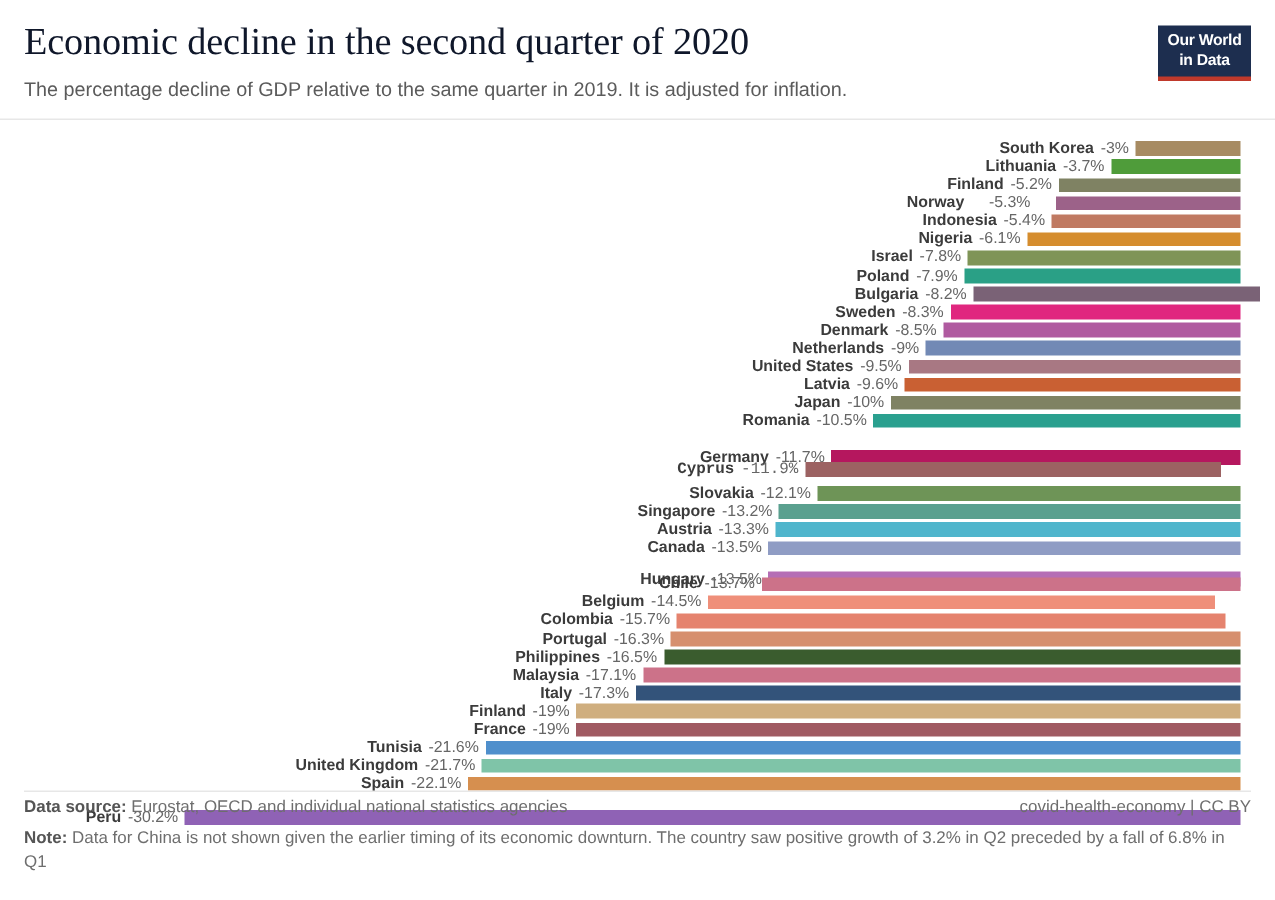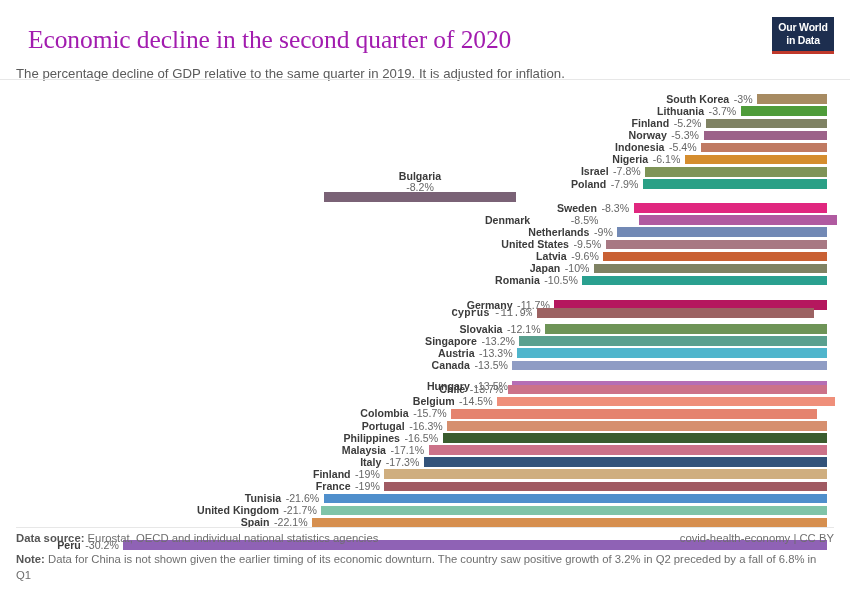--- a/index.html
+++ b/index.html
@@ -20,24 +20,24 @@
   .header {
     position: absolute;
     left: 0; top: 0;
     width: 850px; height: 79px;
     padding: 14px 16px 0 16px;
   }
   .title {
     font-family: "Liberation Serif", serif;
     font-size: 25.5px;
     font-weight: 400;
-    color: #a21caf;
+    color: #0f172a;
     letter-spacing: -0.1px;
     line-height: 1.1;
-    margin: 12px;
+    margin: 0;
     white-space: nowrap;
   }
   .subtitle {
     font-family: "Liberation Sans", sans-serif;
     font-size: 13.2px;
     font-weight: 400;
     color: #5b5b5b;
     margin: 10px 0 0 0;
     line-height: 1.25;
     white-space: nowrap;
@@ -177,21 +177,21 @@
       <div class="row" style="top: 25.2px; padding-right: 23px;">
         <span class="row-label">Lithuania</span>
         <span class="row-value">-3.7%</span>
         <div class="bar" style="width: 86.21px; background: rgb(79, 156, 58);"></div>
       </div>
       <div class="row" style="top: 37.3px; padding-right: 23px;">
         <span class="row-label">Finland</span>
         <span class="row-value">-5.2%</span>
         <div class="bar" style="width: 121.16px; background: rgb(127, 130, 99);"></div>
       </div>
-      <div class="row" style="top: 49.4px; padding-right: 23px;">
+      <div class="row" style="top: 49.4px; padding-right: 23px; gap: 12px;">
         <span class="row-label">Norway</span>
         <span class="row-value">-5.3%</span>
         <div class="bar" style="width: 123.49px; background: rgb(156, 98, 137);"></div>
       </div>
       <div class="row" style="top: 61.5px; padding-right: 23px;">
         <span class="row-label">Indonesia</span>
         <span class="row-value">-5.4%</span>
         <div class="bar" style="width: 125.82px; background: rgb(192, 122, 98);"></div>
       </div>
       <div class="row" style="top: 73.6px; padding-right: 23px;">
@@ -202,31 +202,31 @@
       <div class="row" style="top: 85.7px; padding-right: 23px;">
         <span class="row-label">Israel</span>
         <span class="row-value">-7.8%</span>
         <div class="bar" style="width: 181.74px; background: rgb(127, 148, 87);"></div>
       </div>
       <div class="row" style="top: 97.8px; padding-right: 23px;">
         <span class="row-label">Poland</span>
         <span class="row-value">-7.9%</span>
         <div class="bar" style="width: 184.07px; background: rgb(42, 160, 134);"></div>
       </div>
-      <div class="row" style="top: 109.9px; padding-right: 10px; flex-direction: column;">
+      <div class="row" style="top: 109.9px; padding-right: 10px;">
         <span class="row-label">Bulgaria</span>
         <span class="row-value">-8.2%</span>
         <div class="bar" style="width: 191.06px; background: rgb(122, 98, 118);"></div>
       </div>
       <div class="row" style="top: 122px; padding-right: 23px;">
         <span class="row-label">Sweden</span>
         <span class="row-value">-8.3%</span>
         <div class="bar" style="width: 193.39px; background: rgb(224, 39, 127);"></div>
       </div>
-      <div class="row" style="top: 134.1px; padding-right: 13px; gap: 36px;">
+      <div class="row" style="top: 134.1px; padding-right: 23px;">
         <span class="row-label">Denmark</span>
         <span class="row-value">-8.5%</span>
         <div class="bar" style="width: 198.05px; background: rgb(176, 90, 160);"></div>
       </div>
       <div class="row" style="top: 146.2px; padding-right: 23px;">
         <span class="row-label">Netherlands</span>
         <span class="row-value">-9%</span>
         <div class="bar" style="width: 209.7px; background: rgb(114, 137, 181);"></div>
       </div>
       <div class="row" style="top: 158.3px; padding-right: 23px;">
@@ -282,21 +282,21 @@
       <div class="row" style="top: 300px; padding-right: 23px; align-items: center;">
         <span class="row-label">Hungary</span>
         <span class="row-value">-13.5%</span>
         <div class="bar" style="width: 314.55px; background: rgb(181, 110, 181);"></div>
       </div>
       <div class="row" style="top: 303.5px; padding-right: 23px;">
         <span class="row-label">Chile</span>
         <span class="row-value">-13.7%</span>
         <div class="bar" style="width: 319.21px; background: rgb(204, 114, 137);"></div>
       </div>
-      <div class="row" style="top: 315.6px; padding-right: 15px;">
+      <div class="row" style="top: 315.6px; padding-right: 40px;">
         <span class="row-label">Belgium</span>
         <span class="row-value">-14.5%</span>
         <div class="bar" style="width: 337.85px; background: rgb(239, 143, 122);"></div>
       </div>
       <div class="row" style="top: 327.7px; padding-right: 33px;">
         <span class="row-label">Colombia</span>
         <span class="row-value">-15.7%</span>
         <div class="bar" style="width: 365.81px; background: rgb(229, 131, 110);"></div>
       </div>
       <div class="row" style="top: 339.8px; padding-right: 23px;">

